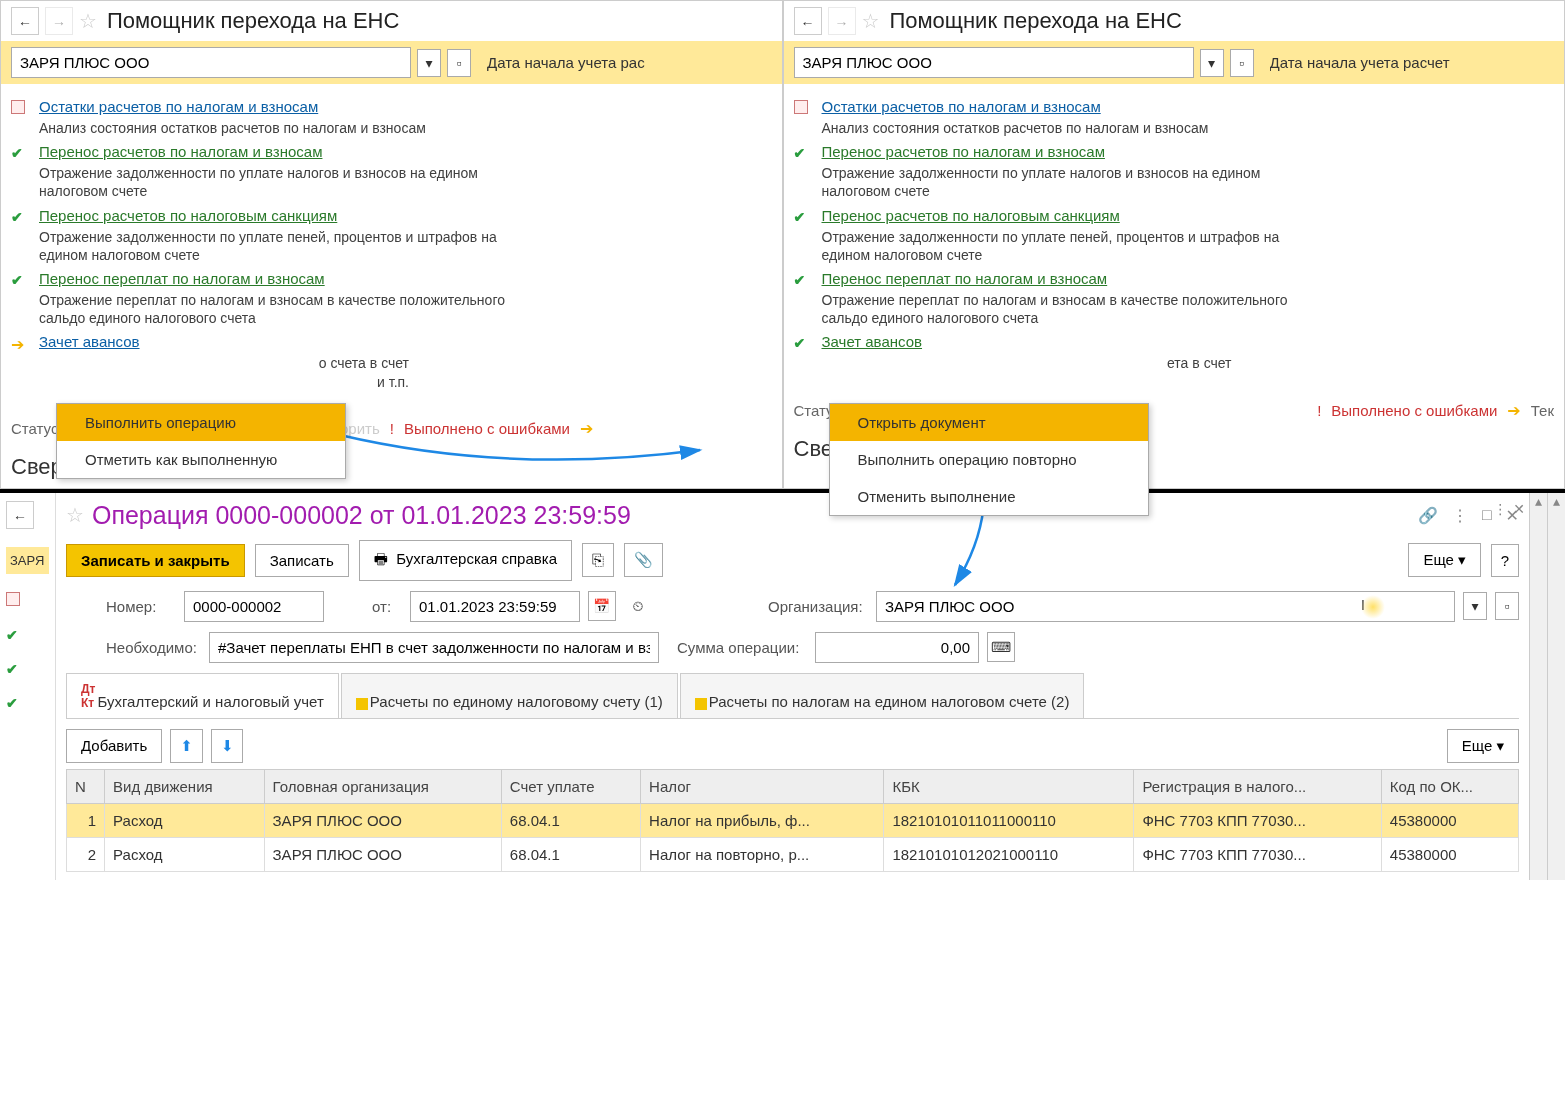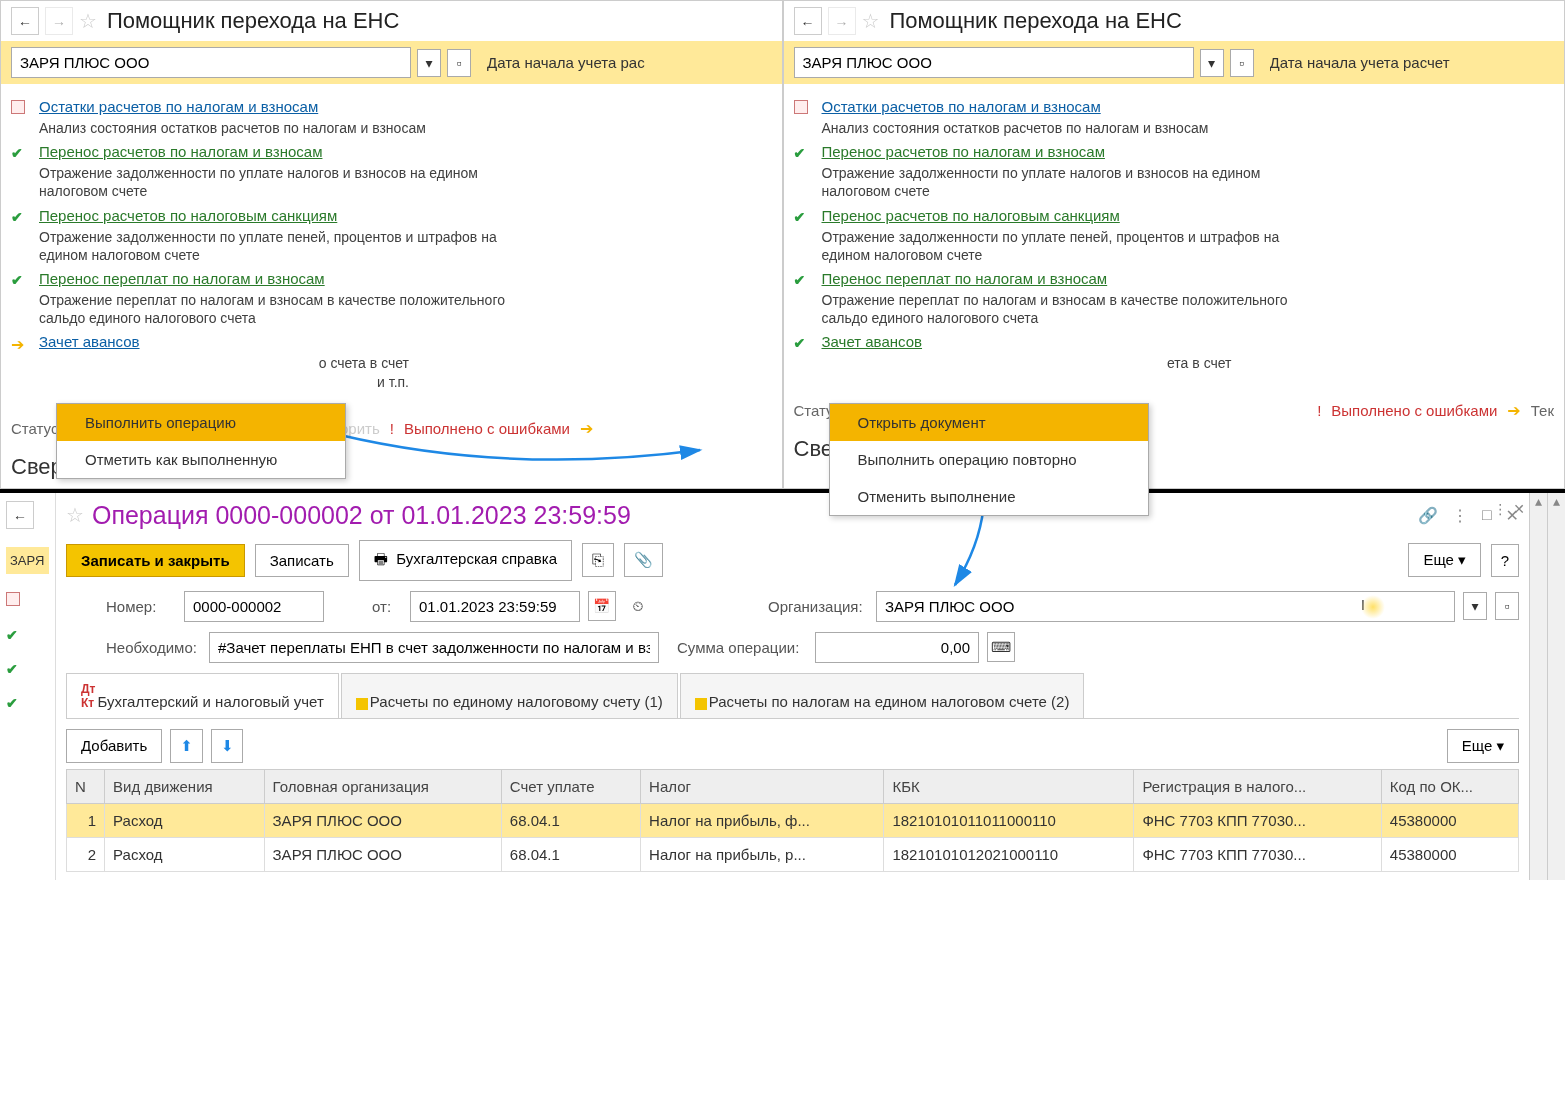--- a/index.html
+++ b/index.html
@@ -336,21 +336,21 @@
             <td>Налог на прибыль, ф...</td>
             <td>18210101011011000110</td>
             <td>ФНС 7703 КПП 77030...</td>
             <td>45380000</td>
         </tr>
         <tr>
           <td style="text-align:right;">2</td>
             <td>Расход</td>
             <td>ЗАРЯ ПЛЮС ООО</td>
             <td>68.04.1</td>
-            <td>Налог на прибыль, р...</td>
+            <td>Налог на повторно, р...</td>
             <td>18210101012021000110</td>
             <td>ФНС 7703 КПП 77030...</td>
             <td>45380000</td>
         </tr>
       </tbody>
     </table>
   </div>
   <div class="right-scroll">
       <div style="text-align:center;color:#888;">▴</div>
     </div>

